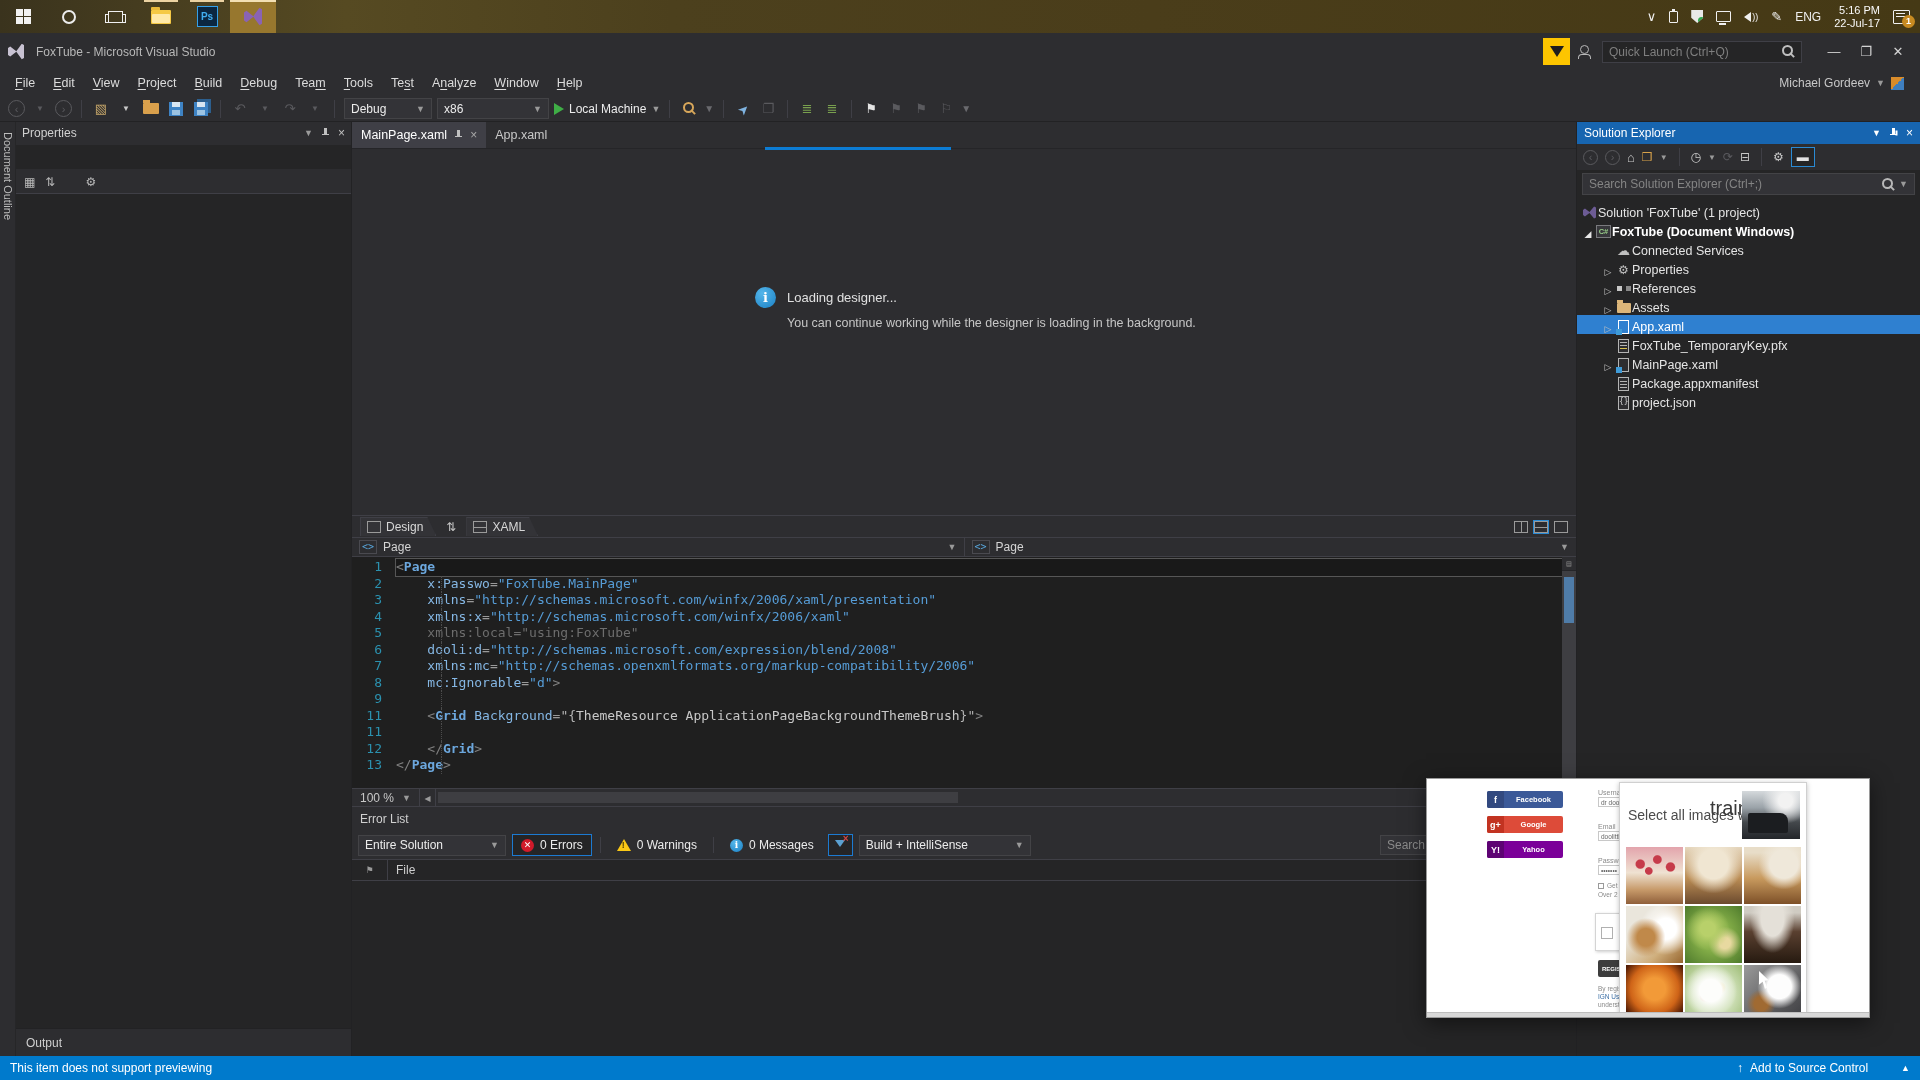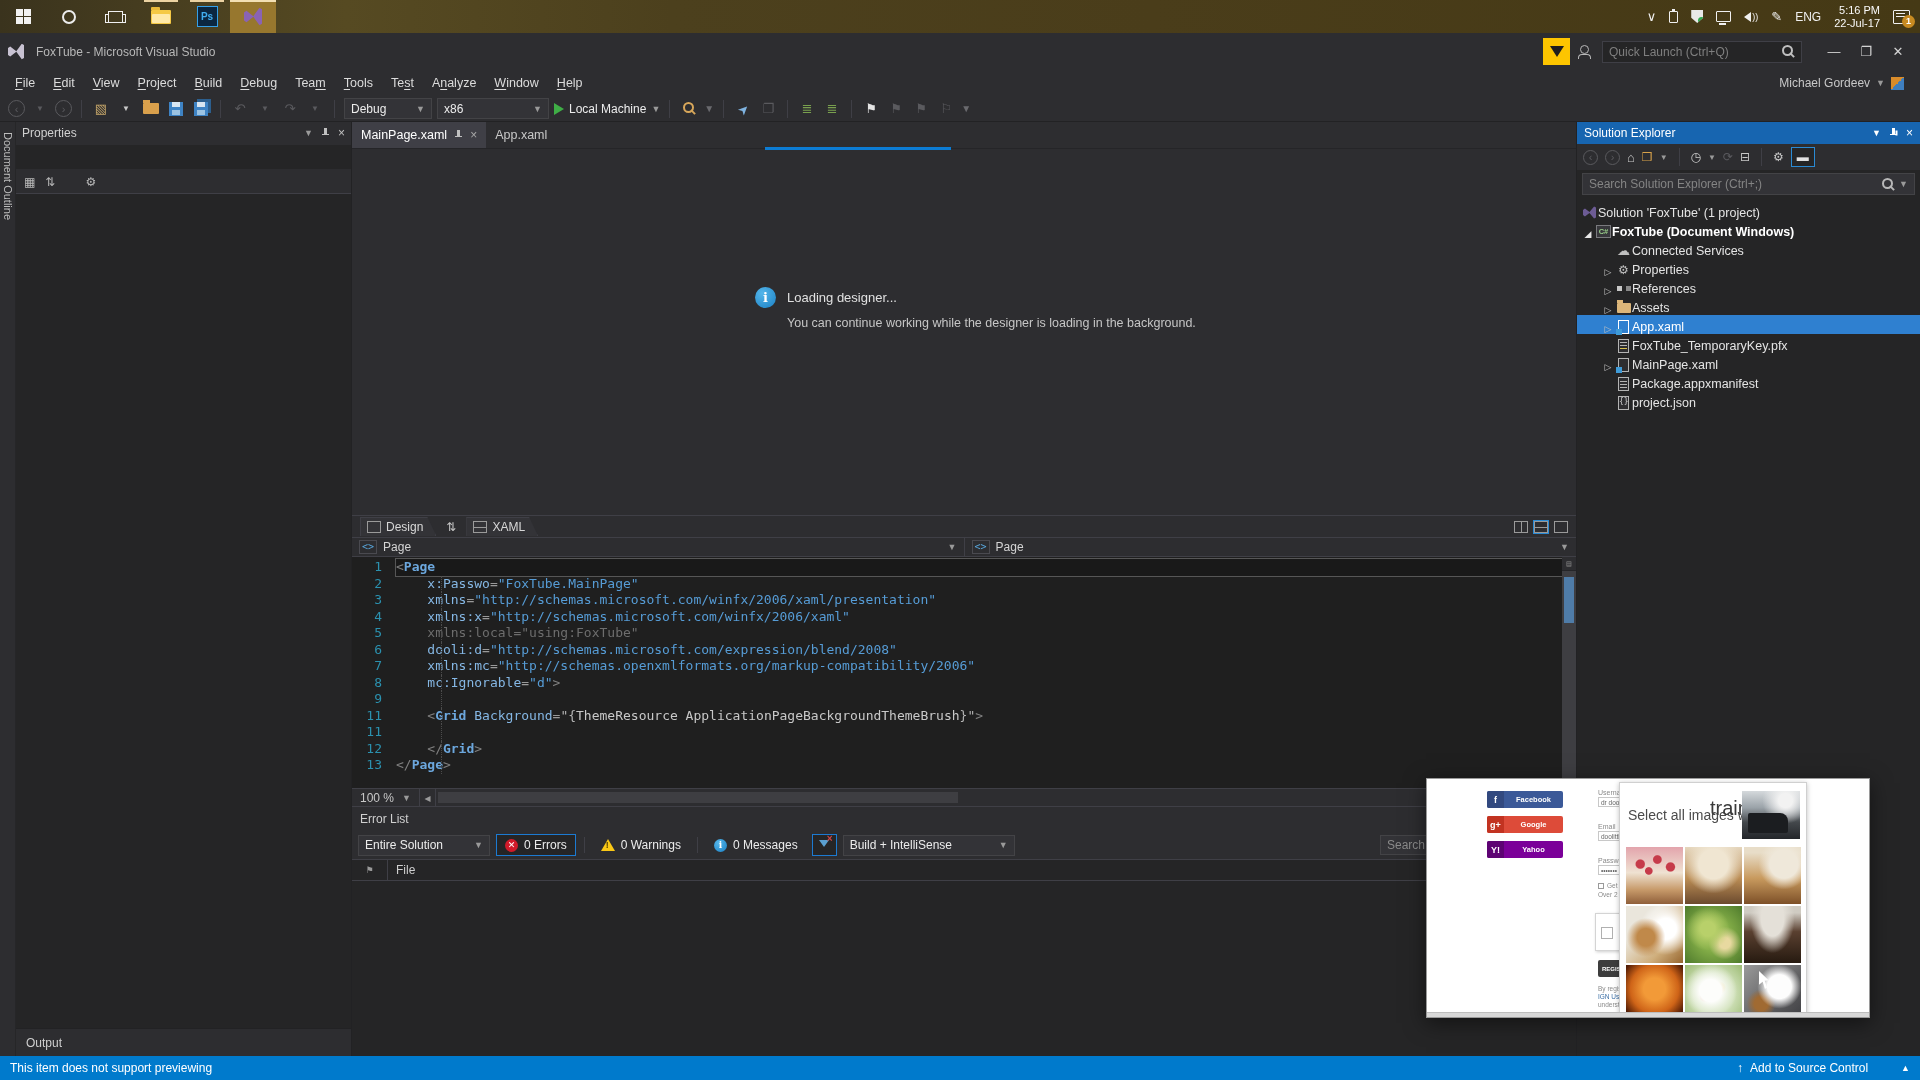--- a/index.html
+++ b/index.html
@@ -507,21 +507,21 @@
             <div class="thumb"></div>
           </div>
       </div>
 
       <div id="errorlist">
         <div id="el-title">
           <span>Error List</span>
           <span class="titledots"></span>
         </div>
         <div id="el-toolbar">
-          <div class="combo" style="width:132px">
+          <div class="combo" style="width:148px">
             <span>Entire Solution</span>
               <span class="dd">▼</span>
           </div>
           <div class="elbtn toggled">
             <span class="errball">✕</span>
             <span>0 Errors</span>
           </div>
           <div class="vbar"></div>
           <div class="elbtn">
             <span class="warntri"></span>

